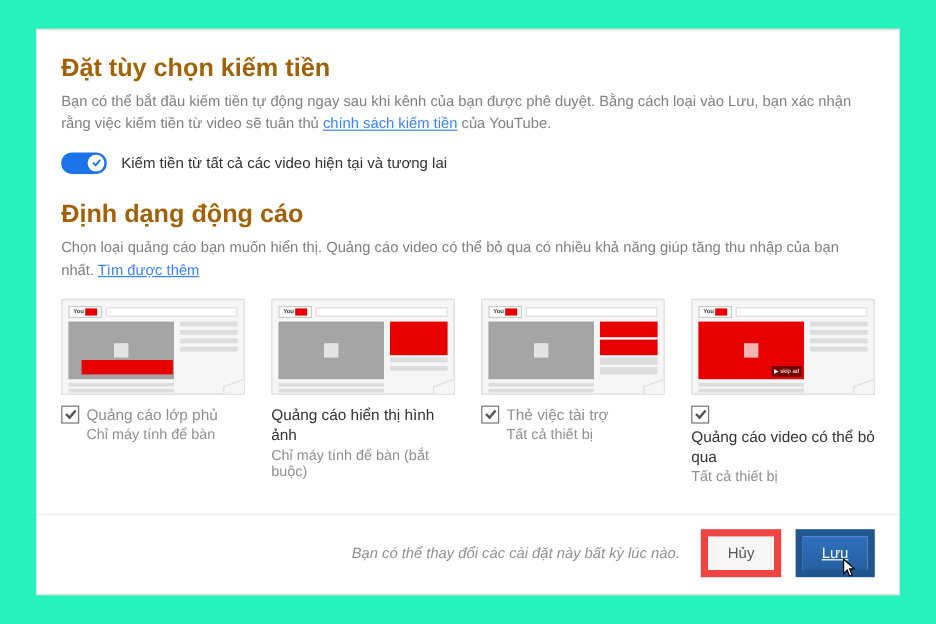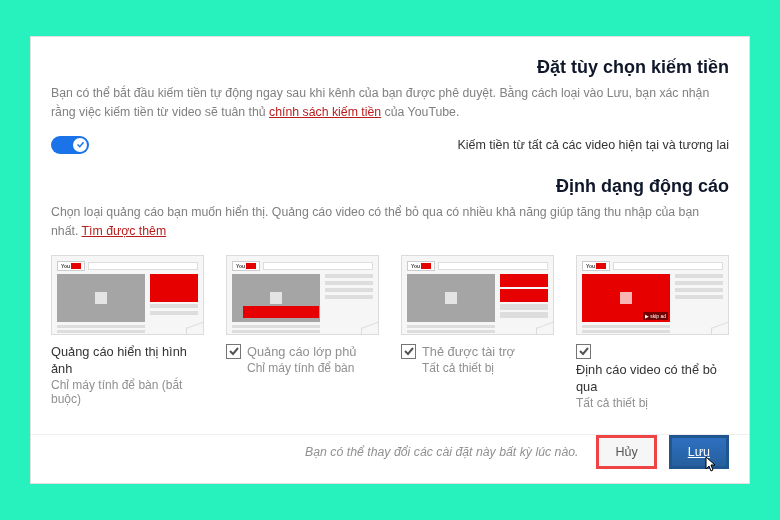--- a/index.html
+++ b/index.html
@@ -13,39 +13,37 @@
   justify-content: center;
   font-size: 13px;
 }
 .panel {
   background: #fff;
   width: 720px;
   padding: 20px 20px 14px 20px;
   border: 1px solid #e0e0e0;
 }
 .section-title {
-  font-size: 18px;
+  font-size: 21px;
   font-weight: 700;
-  color: #0f172a;
+  color: #a16207;
   margin-bottom: 6px;
-  text-align: right;
 }
 .desc {
   font-size: 12.3px;
   color: #808080;
   line-height: 1.55;
   margin-bottom: 14px;
 }
-.link { color: #b91c1c; }
+.link { color: #3b82f6; }
 .toggle-row {
   display: flex;
   align-items: center;
   gap: 12px;
   margin-bottom: 22px;
-  justify-content: space-between;
 }
 .toggle {
   width: 38px;
   height: 18px;
   background: #1a73e8;
   border-radius: 18px;
   position: relative;
   cursor: pointer;
 }
 .toggle .knob {
@@ -212,34 +210,35 @@
   margin-top: 1px;
   margin-left: 0;
 }
 .fmt-sub.indent { margin-left: 21px; }
 .footer {
   display: flex;
   align-items: center;
   justify-content: flex-end;
   gap: 12px;
   border-top: 1px solid #eee;
+  padding-top: 12px;
   margin: 0 -20px;
   padding-left: 20px;
   padding-right: 20px;
 }
 .footer-note {
   font-size: 12.3px;
   color: #909090;
   font-style: italic;
   margin-right: 6px;
 }
 .btn {
   padding: 7px 16px;
   font-size: 12.5px;
-  border: 3px solid #ef4444;
+  border: 6px solid #ef4444;
   background: #f6f6f6;
   color: #555;
   cursor: pointer;
   position: relative;
 }
 .btn.primary {
   background: #2b6cb0;
   background: linear-gradient(#2e6fbf,#265f9e);
   border-color: #1f5690;
   color: #fff;
@@ -288,70 +287,70 @@
         <div class="thumb">
           <div class="yt-bar">
               <div class="yt-logo">
                 <span>You</span>
                 <span class="red"></span>
               </div>
               <div class="yt-line"></div>
             </div>
           <div class="player">
               <div class="play-cube"></div>
-            </div>
-          <div class="side-box"></div>
-          <div class="side-lines">
+              <div class="overlay-bar"></div>
+            </div>
+          <div class="side-lines" style="top:18px">
+              <div></div>
+              <div></div>
               <div></div>
               <div></div>
             </div>
           <div class="under-lines">
               <div></div>
               <div></div>
             </div>
         </div>
         <div class="fmt-head">
-          <div class="fmt-name">Quảng cáo hiển thị hình ảnh</div>
-        </div>
-        <div class="fmt-sub">Chỉ máy tính để bàn (bắt buộc)</div>
+          <div class="chk">
+              <svg viewBox="0 0 12 12">
+                <path d="M2 6 L5 9 L10 3" stroke="#555" stroke-width="2" fill="none"></path>
+              </svg>
+            </div>
+          <div class="fmt-name disabled">Quảng cáo lớp phủ</div>
+        </div>
+        <div class="fmt-sub indent">Chỉ máy tính để bàn</div>
       </div>
 
       <div class="format">
         <div class="thumb">
           <div class="yt-bar">
               <div class="yt-logo">
                 <span>You</span>
                 <span class="red"></span>
               </div>
               <div class="yt-line"></div>
             </div>
           <div class="player">
               <div class="play-cube"></div>
-              <div class="overlay-bar"></div>
-            </div>
-          <div class="side-lines" style="top:18px">
-              <div></div>
-              <div></div>
+            </div>
+          <div class="side-box"></div>
+          <div class="side-lines">
               <div></div>
               <div></div>
             </div>
           <div class="under-lines">
               <div></div>
               <div></div>
             </div>
         </div>
         <div class="fmt-head">
-          <div class="chk">
-              <svg viewBox="0 0 12 12">
-                <path d="M2 6 L5 9 L10 3" stroke="#555" stroke-width="2" fill="none"></path>
-              </svg>
-            </div>
-          <div class="fmt-name disabled">Quảng cáo lớp phủ</div>
-        </div>
-        <div class="fmt-sub indent">Chỉ máy tính để bàn</div>
+          <div class="fmt-name">Quảng cáo hiển thị hình ảnh</div>
+        </div>
+        <div class="fmt-sub">Chỉ máy tính để bàn (bắt buộc)</div>
       </div>
 
       <div class="format">
         <div class="thumb">
           <div class="yt-bar">
               <div class="yt-logo">
                 <span>You</span>
                 <span class="red"></span>
               </div>
               <div class="yt-line"></div>
@@ -369,21 +368,21 @@
               <div></div>
               <div></div>
             </div>
         </div>
         <div class="fmt-head">
           <div class="chk">
               <svg viewBox="0 0 12 12">
                 <path d="M2 6 L5 9 L10 3" stroke="#555" stroke-width="2" fill="none"></path>
               </svg>
             </div>
-          <div class="fmt-name disabled">Thẻ được tài trợ</div>
+          <div class="fmt-name disabled">Thẻ việc tài trợ</div>
         </div>
         <div class="fmt-sub indent">Tất cả thiết bị</div>
       </div>
 
       <div class="format">
         <div class="thumb">
           <div class="yt-bar">
               <div class="yt-logo">
                 <span>You</span>
                 <span class="red"></span>
@@ -405,21 +404,21 @@
               <div></div>
             </div>
         </div>
         <div class="fmt-head">
           <div class="chk">
               <svg viewBox="0 0 12 12">
                 <path d="M2 6 L5 9 L10 3" stroke="#555" stroke-width="2" fill="none"></path>
               </svg>
             </div>
         </div>
-        <div class="fmt-name" style="margin-top:2px">Định cáo video có thể bỏ qua</div>
+        <div class="fmt-name" style="margin-top:2px">Quảng cáo video có thể bỏ qua</div>
         <div class="fmt-sub">Tất cả thiết bị</div>
       </div>
 
     </div>
   </div>
 
   <div class="footer">
     <div class="footer-note">Bạn có thể thay đổi các cài đặt này bất kỳ lúc nào.</div>
     <button class="btn">Hủy</button>
     <button class="btn primary">

